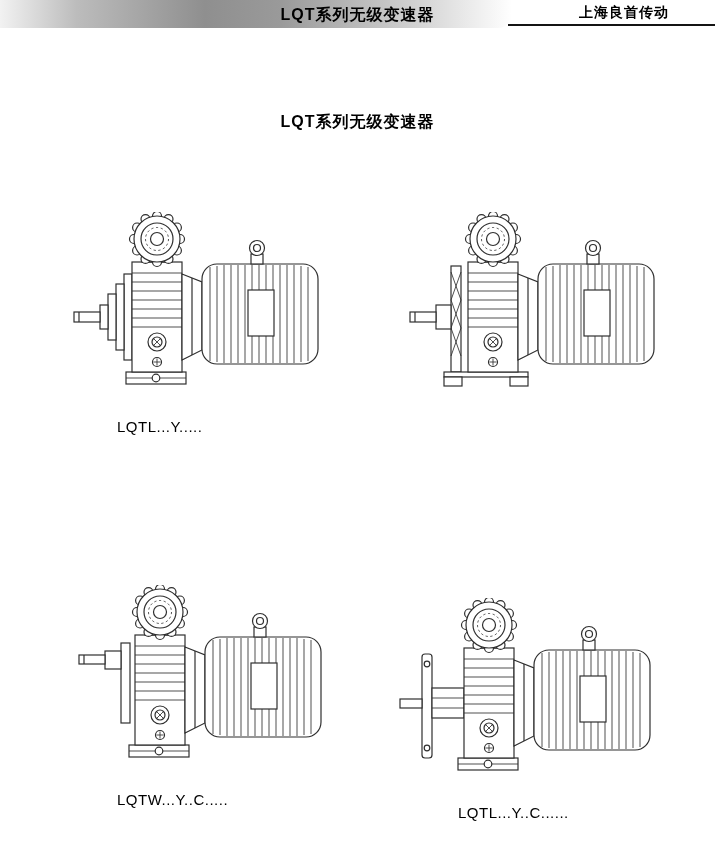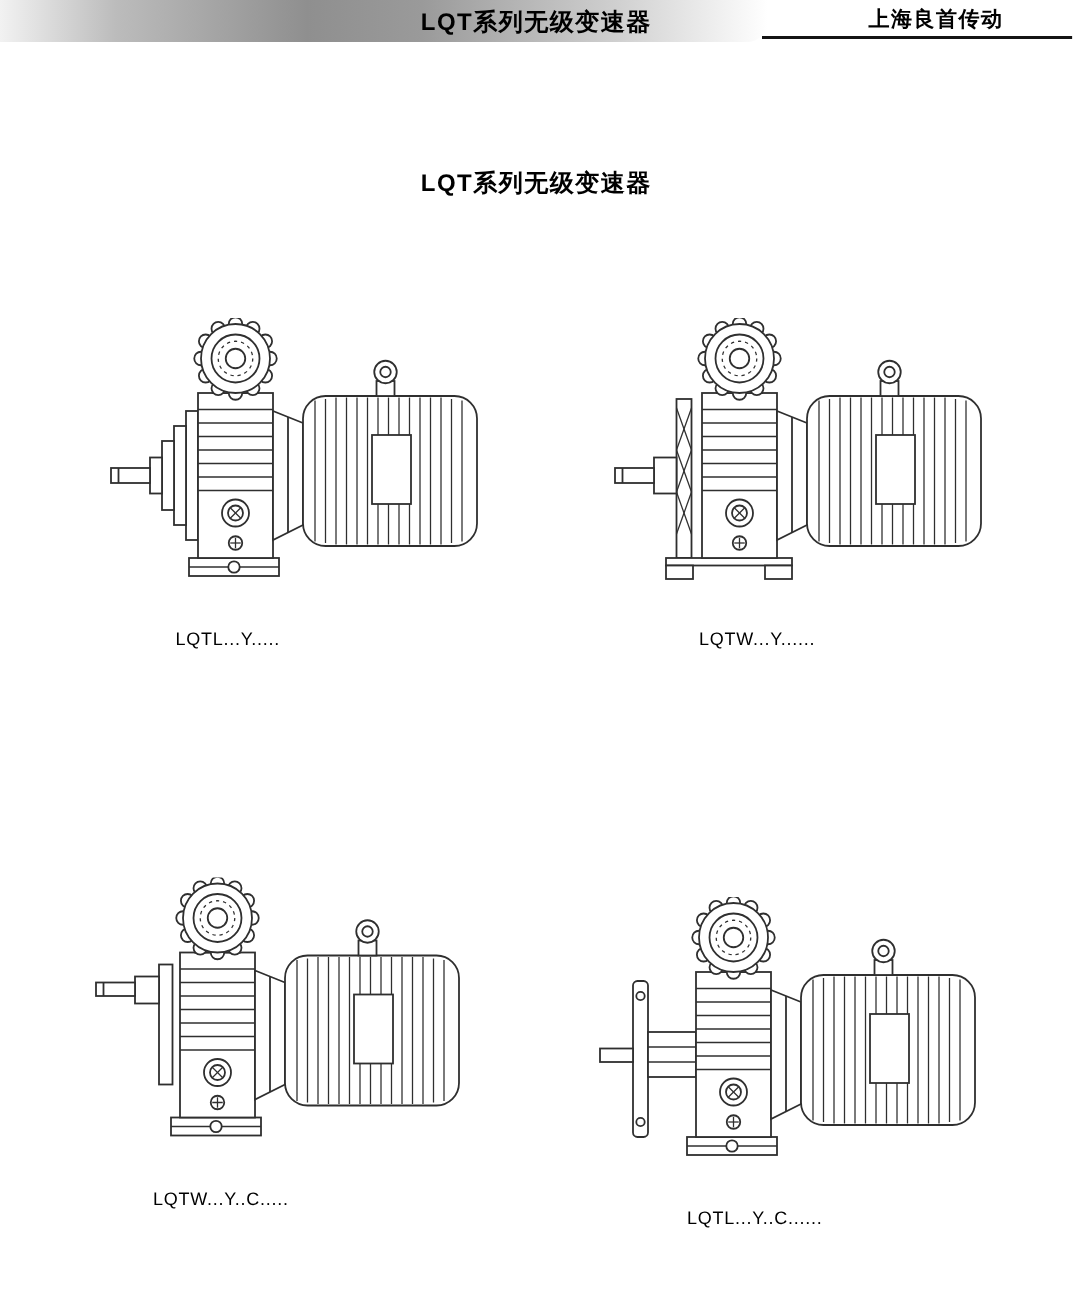--- a/index.html
+++ b/index.html
@@ -43,25 +43,25 @@
   .section-heading {
     position: absolute; left: 0; top: 112px; width: 715px;
     text-align: center;
     font-size: 16px; font-weight: bold; letter-spacing: 1px;
     color: #000;
   }
   
   .figure { position: absolute; width: 280px; }
   .fig-1 { left: 52px;  top: 212px; }
   .fig-2 { left: 388px; top: 212px; }
-  .fig-3 { left: 40px;  top: 585px; }
+  .fig-3 { left: 55px;  top: 585px; }
   .fig-4 { left: 384px; top: 598px; }
   .fig-label {
     margin-top: 12px;
-    font-size: 12px; letter-spacing: 0.5px; color: #000;
+    font-size: 15px; letter-spacing: 0.5px; color: #000;
     white-space: nowrap;
   }
   
   .ln { stroke: #2f2f2f; fill: none; stroke-width: 1.2; }
   .fw { stroke: #2f2f2f; fill: #ffffff; stroke-width: 1.2; }
   .thin { stroke-width: 0.85; }
 </style>
 </head>
 <body>
 
@@ -211,21 +211,20 @@
     <div class="fig-label" style="padding-left:65px">LQTL...Y.....</div>
   </div>
 
   <div class="figure fig-2">
     <svg width="280" height="190" viewBox="0 0 280 190" xmlns="http://www.w3.org/2000/svg">
       <use href="#mount-w"></use>
       <use href="#var-body"></use>
       <use href="#motor-unit"></use>
       <use href="#knob"></use>
     </svg>
-    <div class="fig-label" style="padding-left:78px">LQTW...Y......</div>
   </div>
 
   <div class="figure fig-3">
     <svg width="280" height="190" viewBox="0 0 280 190" xmlns="http://www.w3.org/2000/svg">
       <use href="#mount-c"></use>
       <use href="#foot"></use>
       <use href="#var-body"></use>
       <use href="#motor-unit"></use>
       <use href="#knob"></use>
     </svg>

